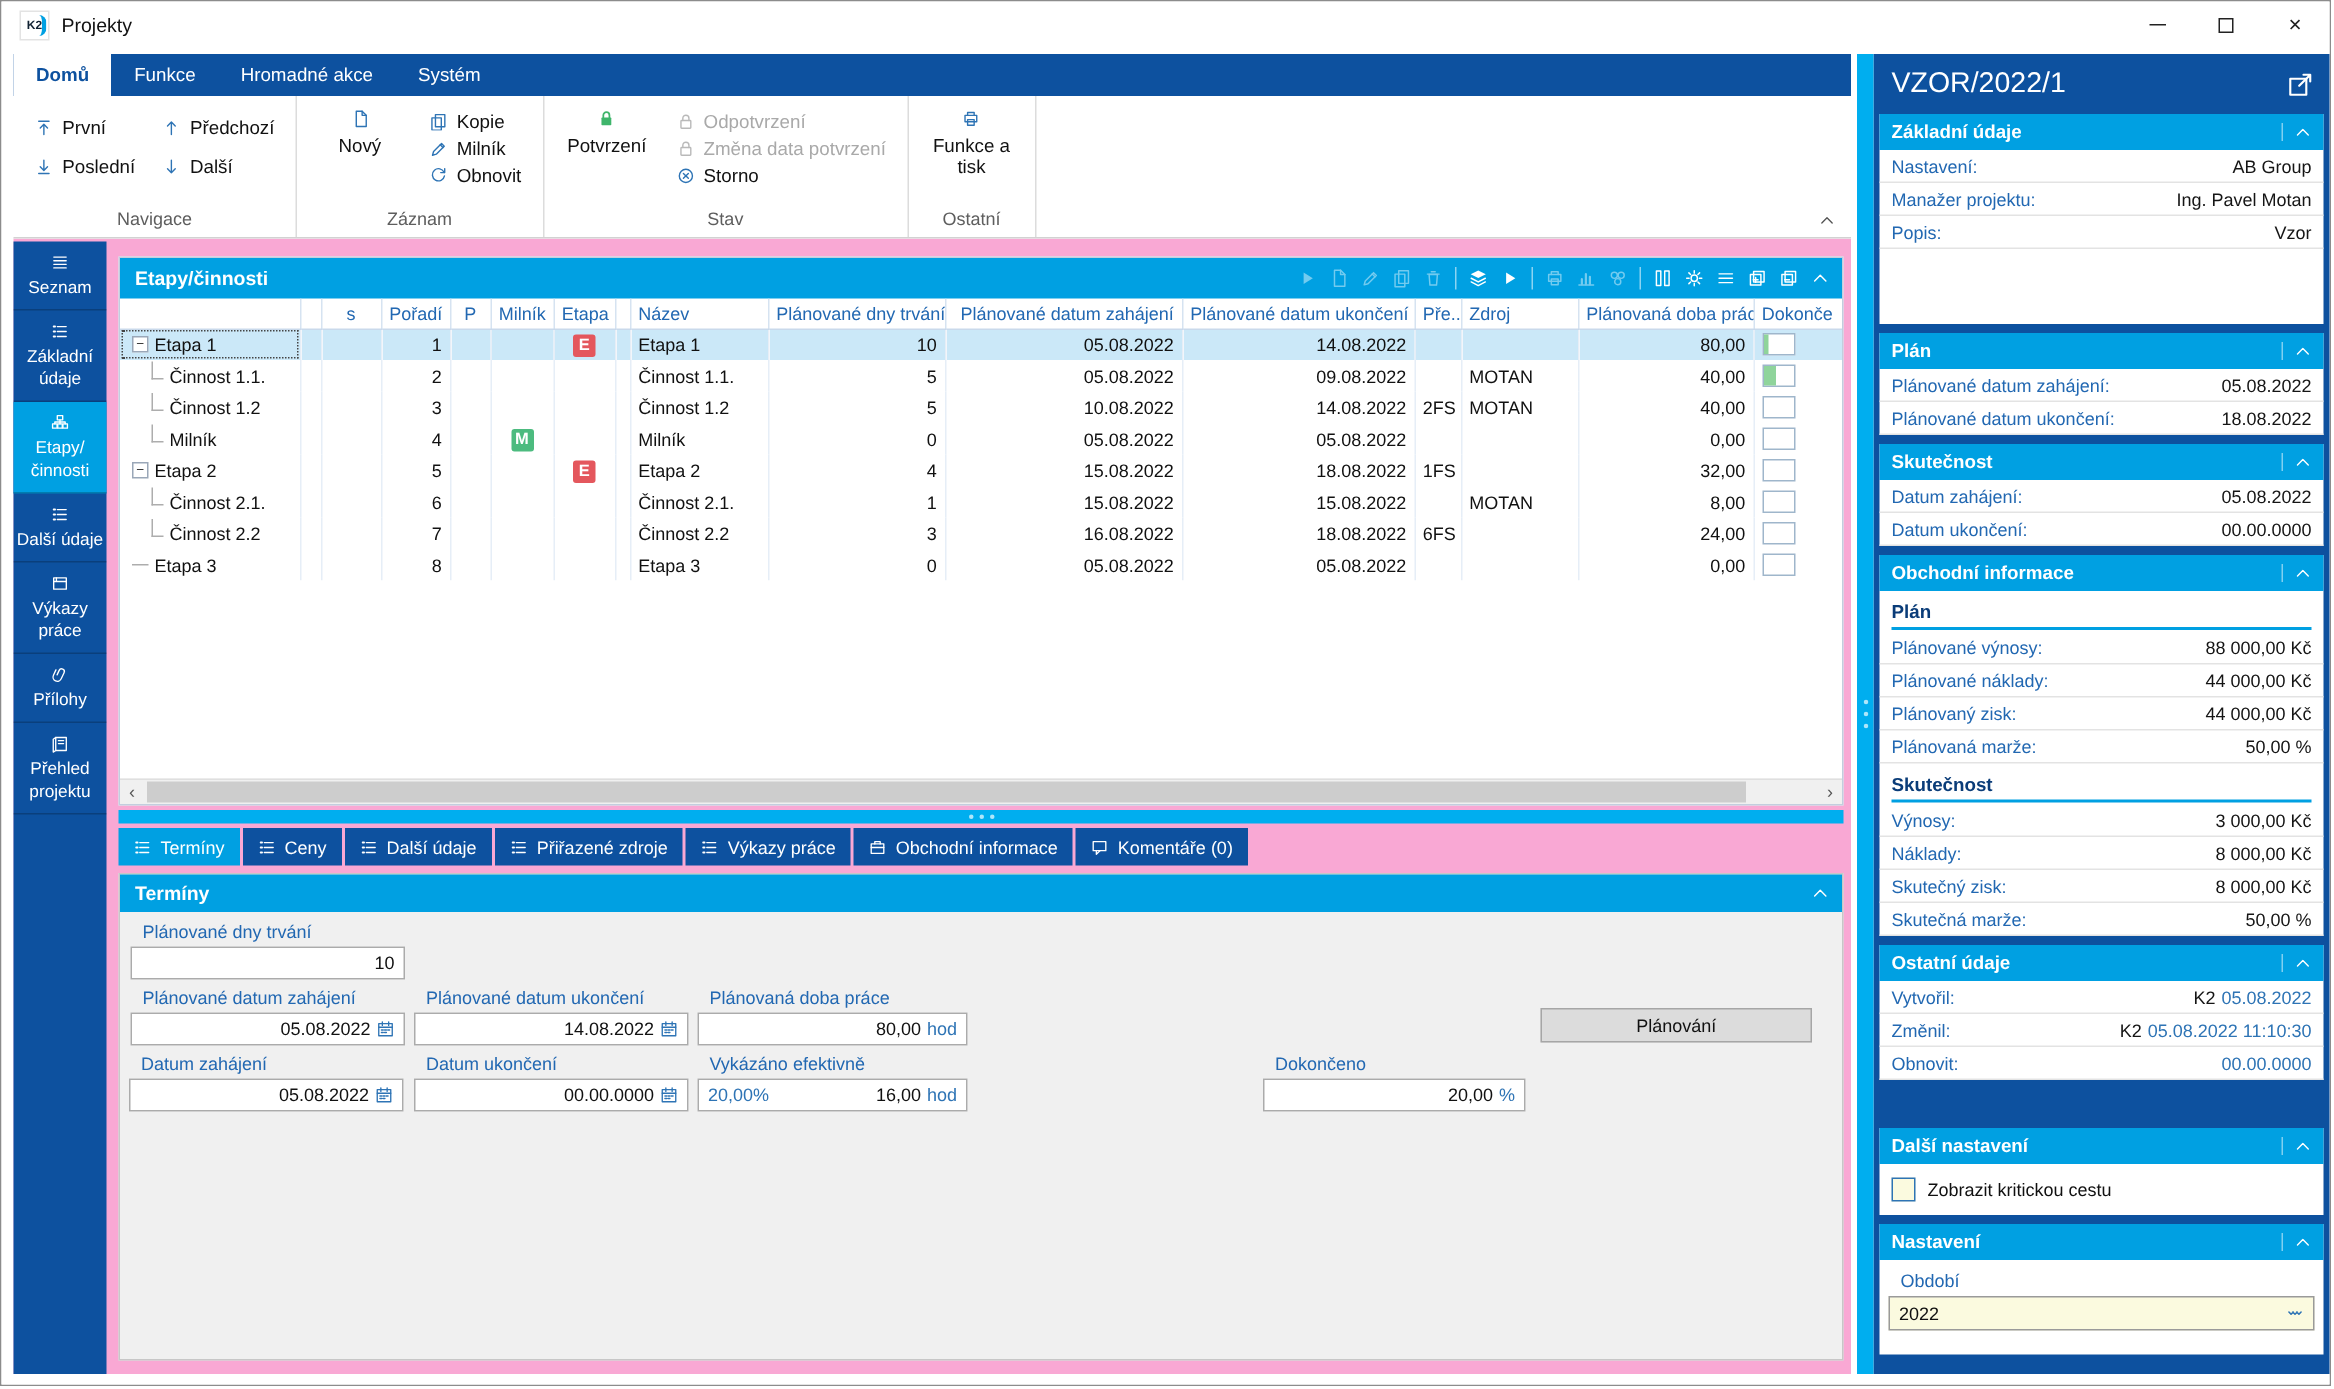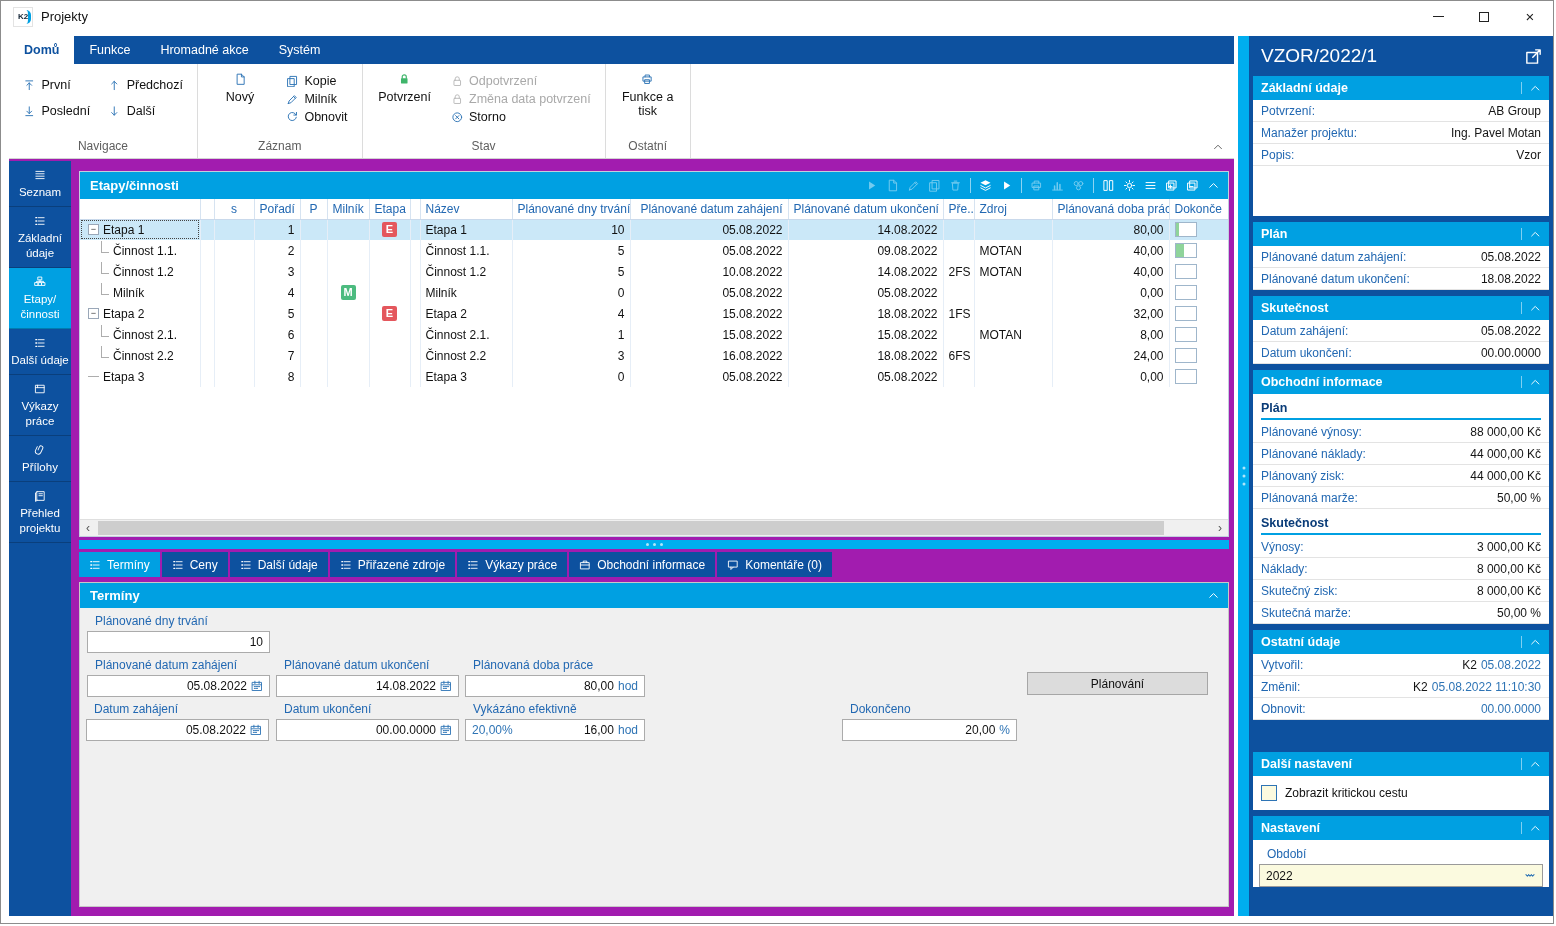--- a/index.html
+++ b/index.html
@@ -41,21 +41,21 @@
   .sbtn.disabled{color:#a9a9a9}
   .sbtn.disabled .ic svg{color:#b9b9b9}
   .smallcol{display:flex;flex-direction:column}
   .bigbtn{width:64px;display:flex;flex-direction:column;align-items:center;gap:4px;text-align:center;font-size:12.5px;padding-top:1px;line-height:1.15}
   .bigbtn .ic svg{width:30px;height:30px;color:var(--accent)}
   .bigbtn.green .ic svg{color:#3fb56b}
   .ribbon-collapse{position:absolute;right:10px;bottom:5px;color:#555}
   .ribbon-collapse svg{width:13px;height:13px}
 
   
-  .content-row{flex:1;display:flex;min-height:0;background:#a21caf}
+  .content-row{flex:1;display:flex;min-height:0;background:#f9a8d4}
   .sidebar{width:62px;flex:none;background:var(--db);margin-top:2px}
   .side-item{display:flex;flex-direction:column;align-items:center;gap:4px;padding:8px 1px 7px;border-bottom:1px solid rgba(0,0,0,.22);color:#fff}
   .side-item .ic svg{width:24px;height:24px}
   .side-item .lbl{font-size:11.5px;line-height:1.25;text-align:center}
   .side-item.active{background:var(--cy)}
   .content{flex:1;min-width:0;display:flex;flex-direction:column;padding:12px 5px 0 8px}
 
   
   .panel{border:1px solid #c2cede;background:#fff;display:flex;flex-direction:column}
   .grid-panel{height:366px;flex:none}
@@ -124,21 +124,21 @@
   .rp-row{display:flex;justify-content:space-between;align-items:center;padding:4px 8px 3px;border-bottom:1px solid #e3e3e3}
   .rp-label{color:var(--lblue)}
   .rp-val{text-align:center;color:#151515}
   .blue-vals .rp-val .vv{color:var(--accent)}
   .rp-val .pfx{color:#151515;margin-right:4px}
   .body-zakladni{min-height:116px}
   .sub-h{color:#0a3c78;font-weight:bold;font-size:12.5px;padding:7px 8px 3px}
   .sub-line{height:2px;background:var(--cy);margin:0 8px 1px;flex:none}
   .chk-row{display:flex;align-items:center;gap:8px;padding:9px 8px}
   .chk{width:16px;height:16px;flex:none;background:#fbfadf;border:1px solid var(--accent)}
-  .nast-body{padding:4px 6px 0}
+  .nast-body{padding:4px 6px 16px}
   .nast-label{color:var(--lblue);padding:3px 0 3px 8px}
   .nast-input{height:23px;border:1px solid #9a9a9a;background:#fbfadf;display:flex;align-items:center;padding:0 6px}
   .nast-input .ic{margin-left:auto;color:var(--accent)}
   .nast-input .ic svg{width:15px;height:15px}
   .rp-gap{height:20px;flex:none}
 
   .ic{display:inline-flex;align-items:center;justify-content:center}
   .svgic{display:block}
   .svgic path,.svgic rect,.svgic circle{fill:none;stroke:currentColor;stroke-width:1.2;stroke-linecap:round;stroke-linejoin:round}
 </style>
@@ -966,21 +966,21 @@
           <div class="sec-h">
               <span>Základní údaje</span>
               <span class="chev ic">
                 <svg viewBox="0 0 16 16" class="svgic" style="width: 1em; height: 1em;">
                   <path d="M3.4 10.2L8 5.6l4.6 4.6"></path>
                 </svg>
               </span>
             </div>
           <div class="body-zakladni">
               <div class="rp-row">
-                <span class="rp-label">Potvrzení:</span>
+                <span class="rp-label">Nastavení:</span>
                 <span class="rp-val"><span class="vv">AB Group</span></span>
               </div>
               <div class="rp-row">
                 <span class="rp-label">Manažer projektu:</span>
                 <span class="rp-val"><span class="vv">Ing. Pavel Motan</span></span>
               </div>
               <div class="rp-row">
                 <span class="rp-label">Popis:</span>
                 <span class="rp-val"><span class="vv">Vzor</span></span>
               </div>

